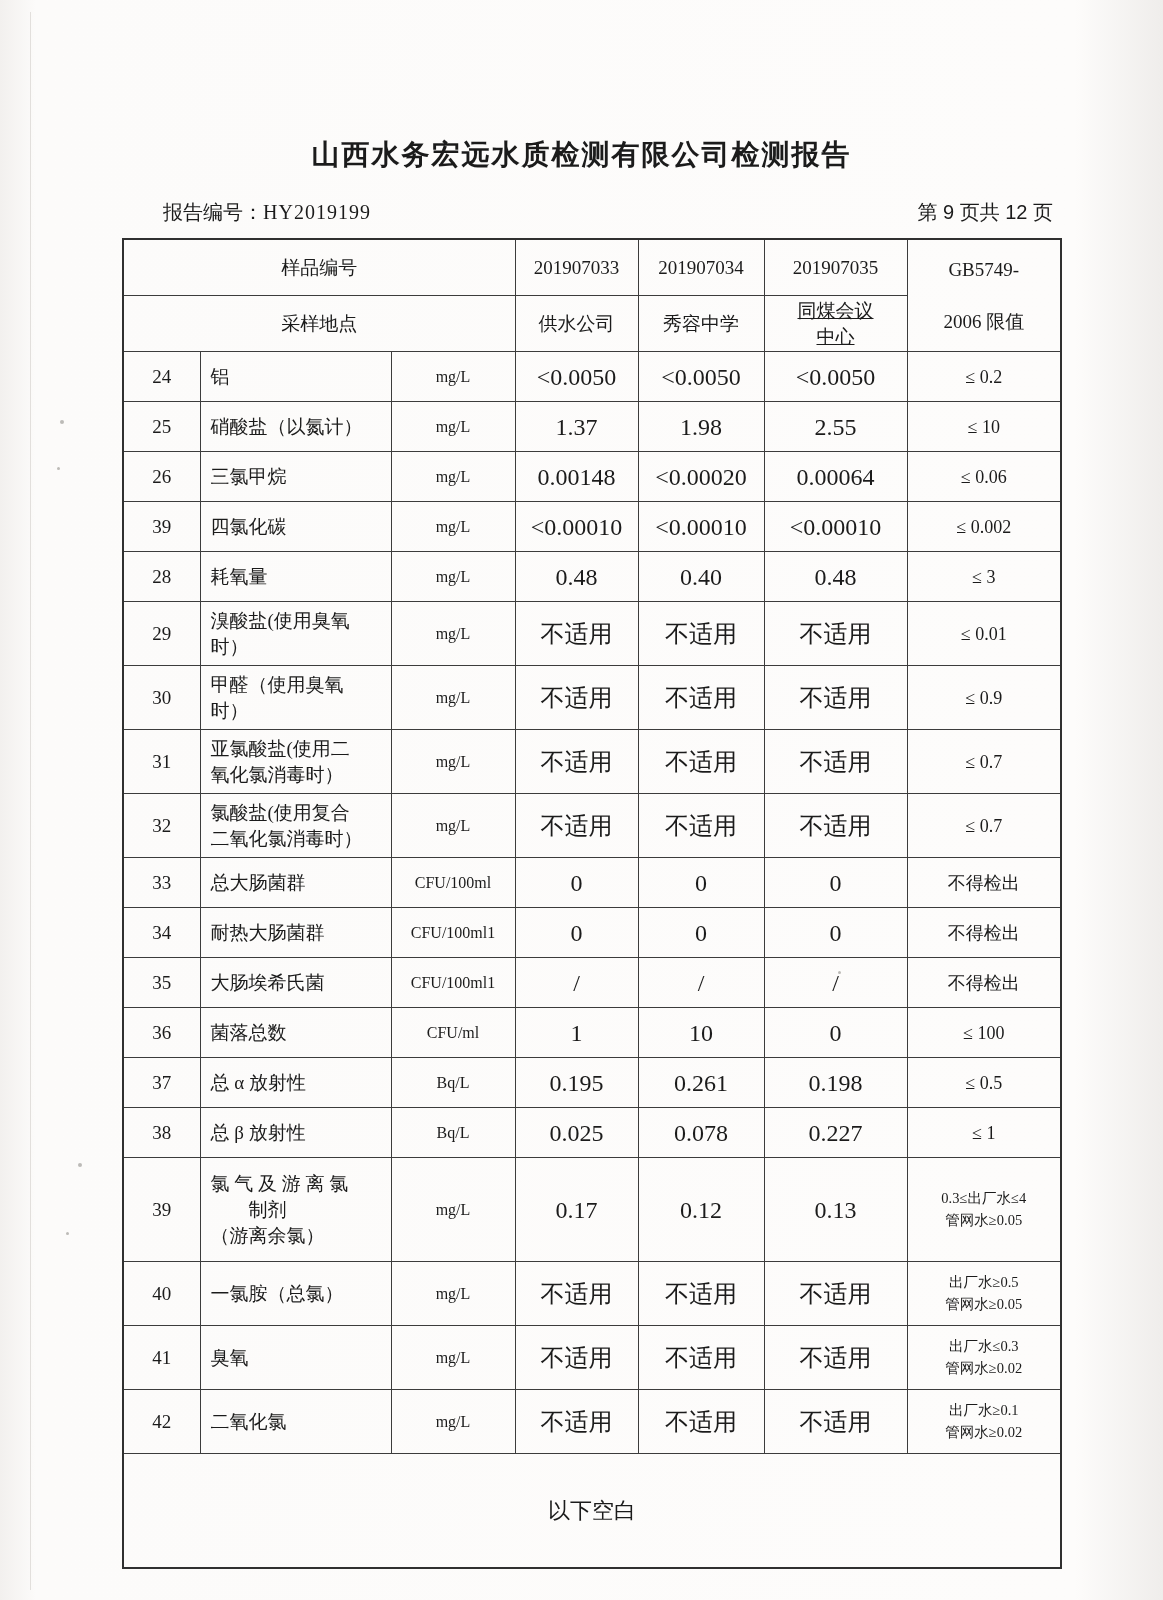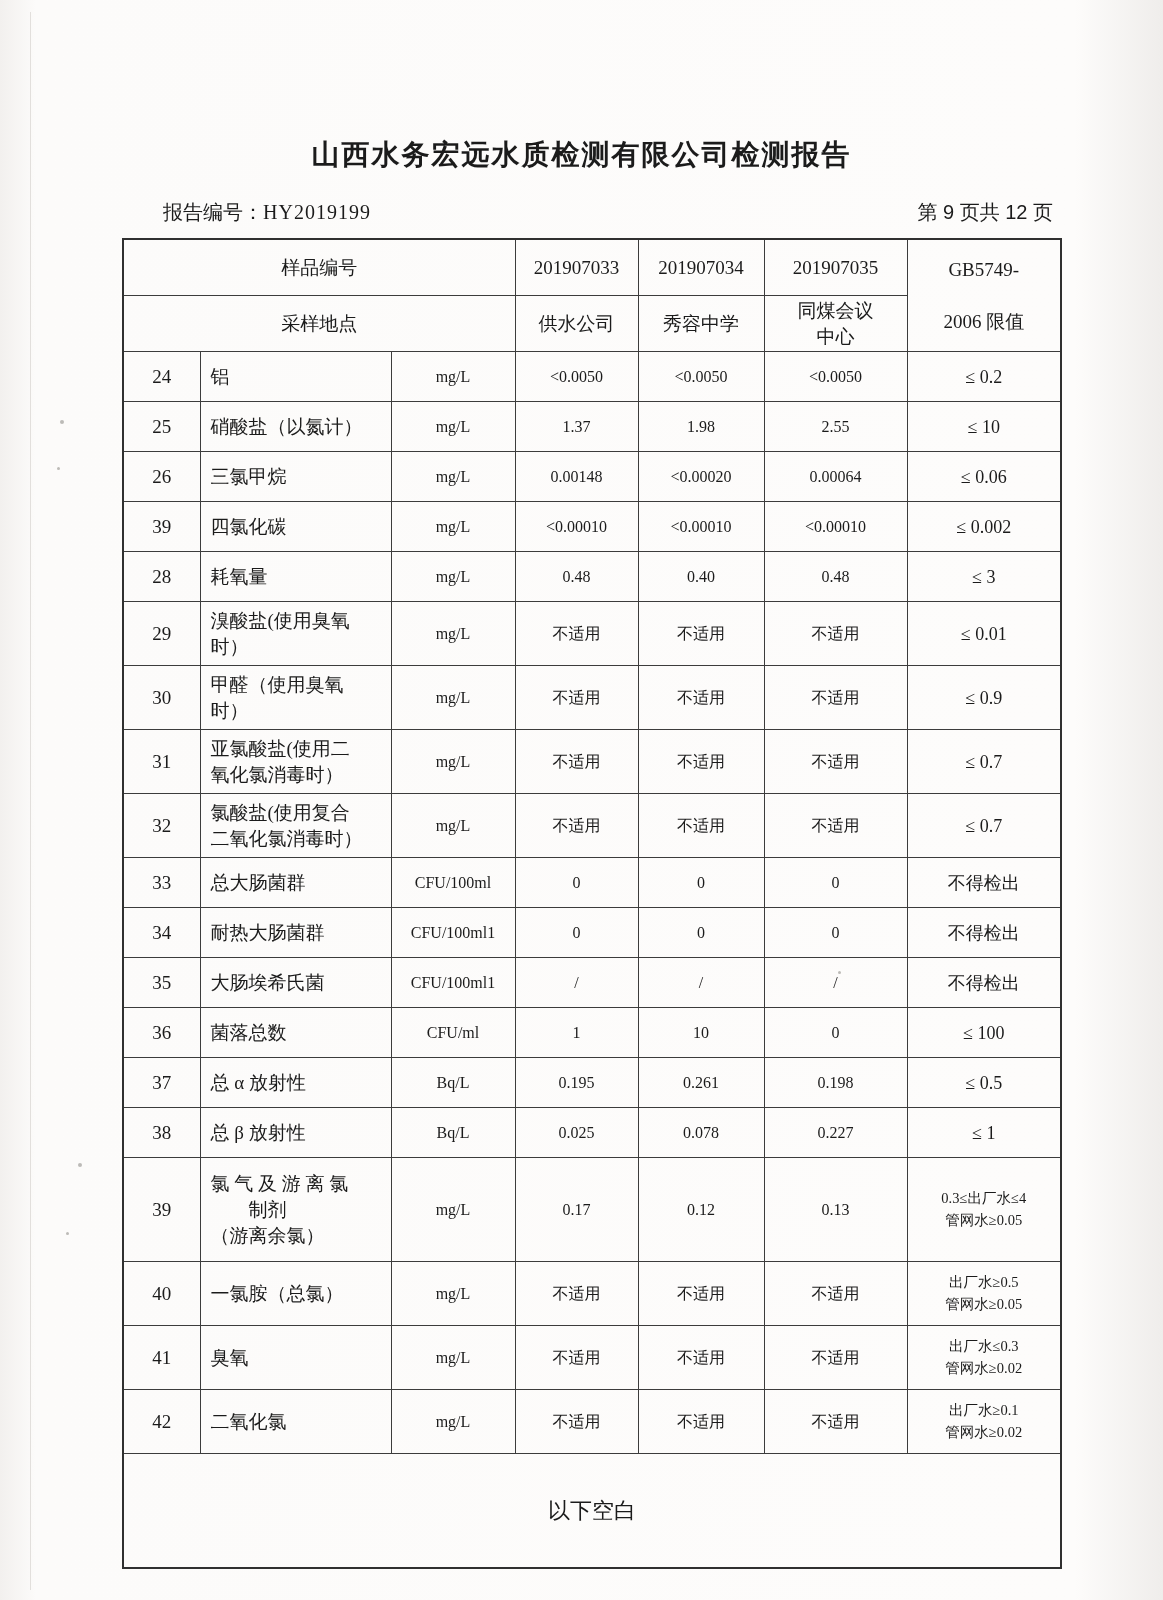--- a/index.html
+++ b/index.html
@@ -45,29 +45,29 @@
   }
   .report-table th,.report-table td{
     border:1px solid #3c3c3c;
     padding:2px 4px;
     text-align:center;vertical-align:middle;
     font-weight:400;
     line-height:1.35;
   }
   .report-table{border:2px solid #303030;}
   thead th{height:51px;}
-  .pre{white-space:pre-wrap;}
+  .pre{white-space:pre-wrap;text-decoration:underline;}
   .c-standard{font-size:19px;}
   .c-standard .std-line{padding:2px 0;}
   .c-standard .std-line + .std-line{margin-top:22px;}
 
   td.c-no{font-size:19px;}
   td.c-name{text-align:left;padding-left:10px;white-space:pre-wrap;}
   td.c-unit{font-size:16px;}
-  td.c-val{font-size:16px;}
+  td.c-val{font-size:24px;}
   td.c-limit{font-size:18px;white-space:pre-wrap;}
   td.c-limit.limit-small{font-size:14.5px;line-height:1.5;}
 
   tr.lines-1 td{height:45px;}
   tr.lines-2 td{height:59px;}
   tr.lines-3 td{height:99px;}
   tfoot td{
     height:109px;vertical-align:top;text-align:left;
     padding:8px 12px;font-size:22px;
   }

